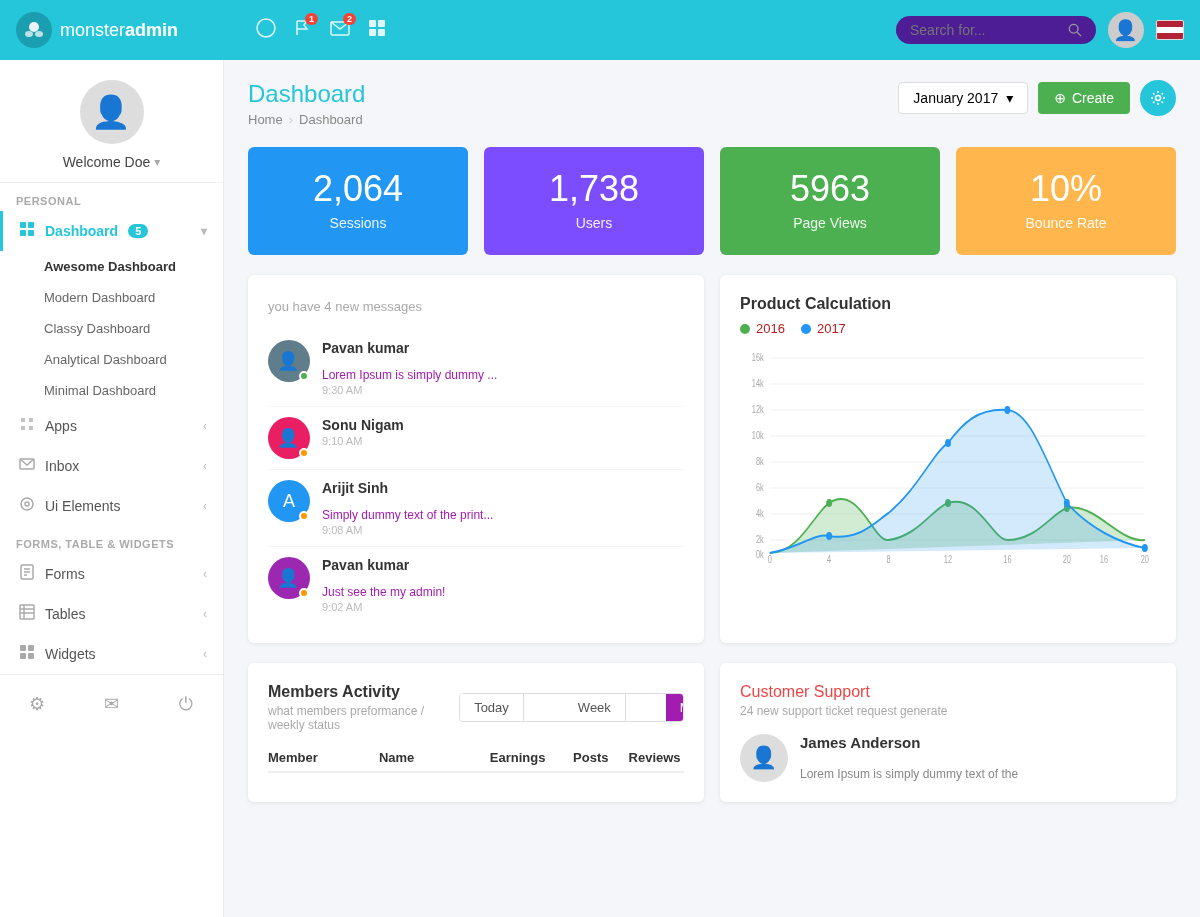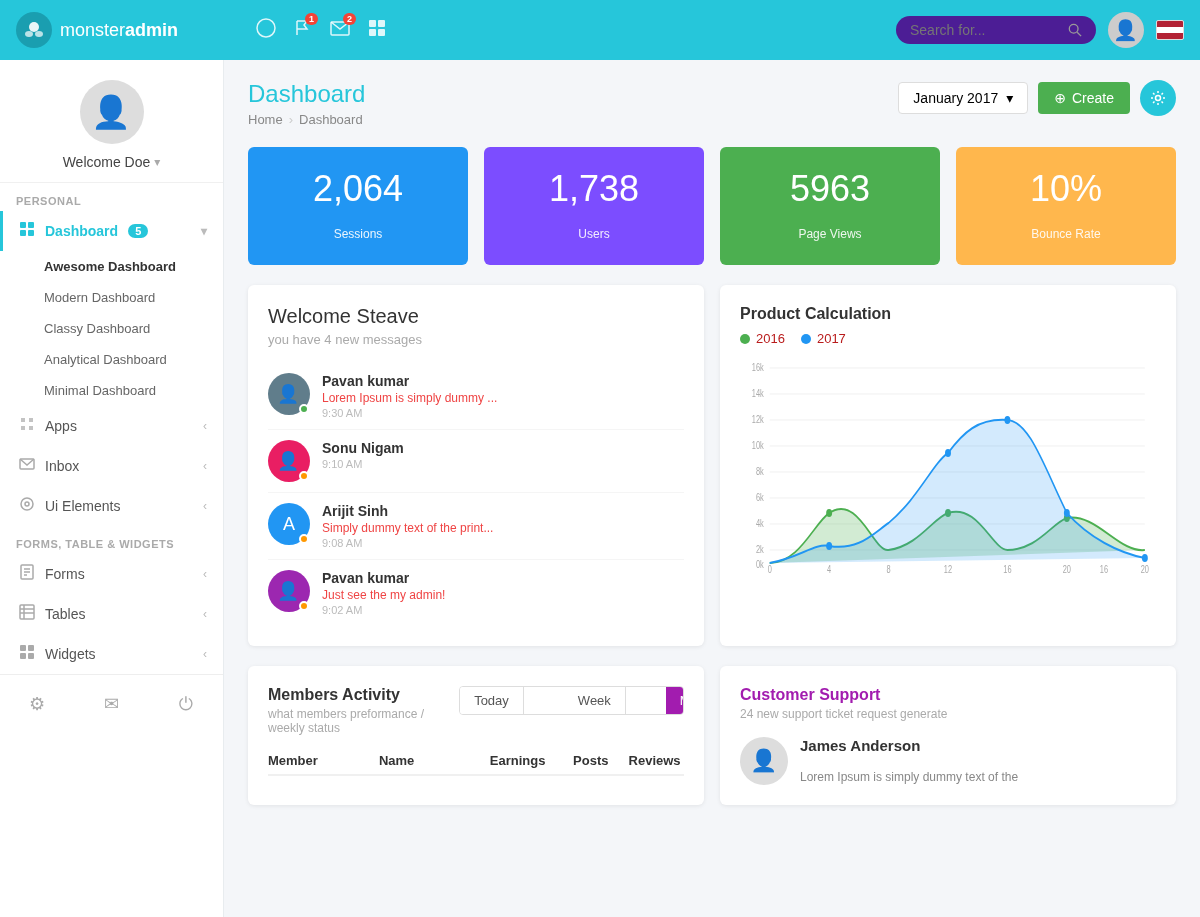--- a/index.html
+++ b/index.html
@@ -281,22 +281,22 @@
       padding: 24px 20px;
       color: white;
       text-align: center;
     }
     .stat-card-value {
       font-size: 36px;
       font-weight: 300;
       line-height: 1;
     }
     .stat-card-label {
-      font-size: 12px;
-      margin-top: 20px;
+      font-size: 14px;
+      margin-top: 8px;
       opacity: 0.9;
     }
     .stat-blue { background: #2196f3; }
     .stat-purple { background: #7c4dff; }
     .stat-green { background: #4caf50; }
     .stat-orange { background: #ffb74d; }
 
     
     .panels-row {
       display: grid;
@@ -346,21 +346,21 @@
       position: absolute;
       bottom: 1px;
       right: 1px;
       width: 10px;
       height: 10px;
       border-radius: 50%;
       border: 2px solid white;
     }
     .msg-content { flex: 1; }
     .msg-name { font-size: 14px; font-weight: 600; color: #333; }
-    .msg-text { font-size: 12px; color: #ef4444; margin-top: 2px; }
+    .msg-text { font-size: 12px; color: #a21caf; margin-top: 12px; }
     .msg-time { font-size: 11px; color: #bbb; margin-top: 2px; }
 
     
     .chart-title { font-size: 16px; font-weight: 600; color: #333; margin-bottom: 8px; }
     .chart-legend {
       display: flex;
       gap: 16px;
       margin-bottom: 12px;
     }
     .legend-item {
@@ -372,21 +372,21 @@
     }
     .legend-dot {
       width: 10px;
       height: 10px;
       border-radius: 50%;
     }
 
     
     .members-header {
       display: flex;
-      align-items: flex-start;
+      align-items: center;
       justify-content: space-between;
       margin-bottom: 8px;
     }
     .members-title { font-size: 16px; font-weight: 600; color: #333; }
     .members-sub { font-size: 12px; color: #aaa; margin-top: 3px; }
     .tab-group {
       display: flex;
       border: 1px solid #ddd;
       border-radius: 4px;
       overflow: hidden;
@@ -407,21 +407,21 @@
       display: grid;
       grid-template-columns: 2fr 2fr 1.5fr 1fr 1fr;
       padding: 10px 0 6px;
       border-bottom: 2px solid #f0f0f0;
       font-size: 13px;
       font-weight: 700;
       color: #333;
     }
 
     
-    .support-title { font-size: 16px; font-weight: 700; color: #a21caf; }
+    .support-title { font-size: 16px; font-weight: 400; color: #ef4444; }
     .support-sub { font-size: 12px; color: #aaa; margin-top: 3px; margin-bottom: 16px; }
     .support-item {
       display: flex;
       align-items: flex-start;
       gap: 12px;
     }
     .support-avatar {
       width: 48px;
       height: 48px;
       border-radius: 50%;
@@ -650,21 +650,20 @@
       </div>
       <div class="stat-card stat-orange">
         <div class="stat-card-value">10%</div>
         <div class="stat-card-label">Bounce Rate</div>
       </div>
     </div>
 
     <div class="panels-row">
 
       <div class="panel">
-        <div class="welcome-title">Welcome Steave</div>
         <div class="welcome-sub">you have 4 new messages</div>
 
         <div class="message-item">
           <div class="msg-avatar" style="background:#607d8b;">
             👤
             <span class="msg-status-dot" style="background:#4caf50;"></span>
           </div>
           <div class="msg-content">
             <div class="msg-name">Pavan kumar</div>
             <div class="msg-text">Lorem Ipsum is simply dummy ...</div>

